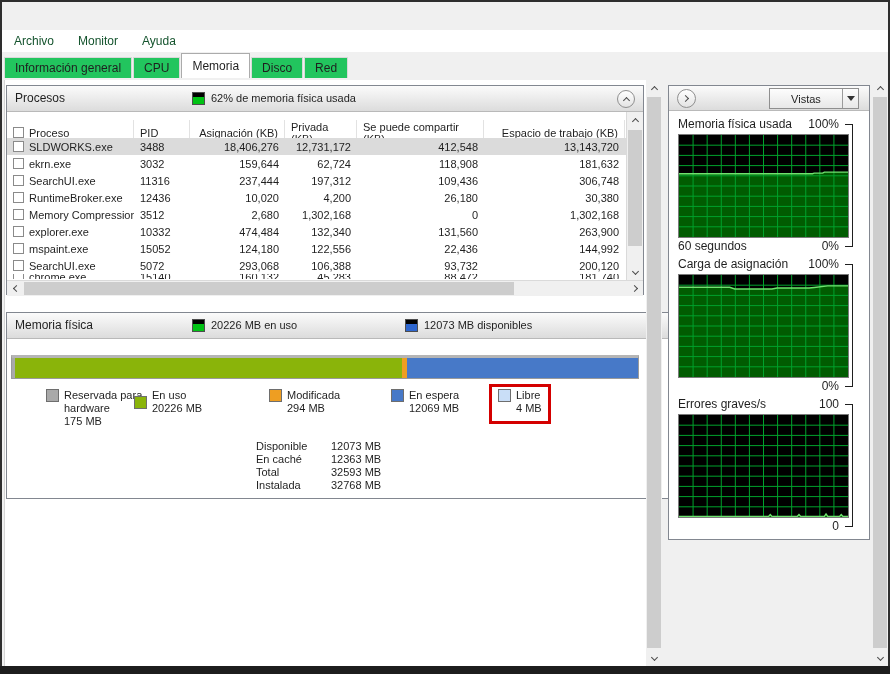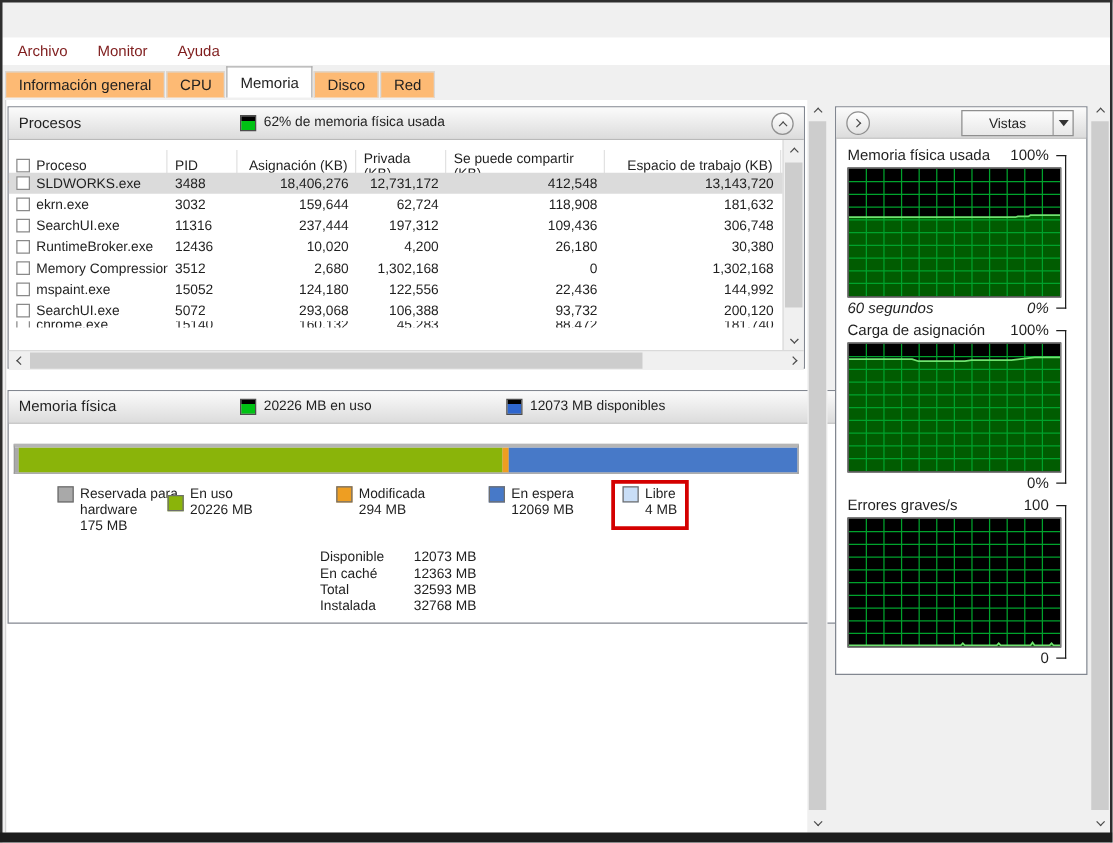--- a/index.html
+++ b/index.html
@@ -15,25 +15,25 @@
   .titlebar{position:absolute;left:2px;top:2px;width:886px;height:28px;background:#FFFFFF;}
   .app-icon{position:absolute;left:12px;top:6px;width:16px;height:16px;}
   .title-text{position:absolute;left:36px;top:7px;font-size:12px;color:#8E8E8E;}
   .win-btn{position:absolute;top:4px;width:34px;height:22px;display:flex;align-items:center;justify-content:center;color:#5A5A5A;}
   #btn-min{left:754px;} #btn-max{left:804px;} #btn-close{left:848px;font-size:15px;}
   .min-glyph{width:11px;border-top:1px solid #5A5A5A;display:inline-block;}
   .max-glyph{width:10px;height:10px;border:1px solid #7A7A7A;display:inline-block;}
 
   
   .menubar{position:absolute;left:2px;top:30px;width:886px;height:22px;background:#FFFFFF;display:flex;align-items:center;padding-left:8px;gap:0;}
-  .menu-item{font-size:12px;color:#7f1d1d;padding:2px 12px 2px 4px;margin-right:8px;}
+  .menu-item{font-size:12px;color:#14532d;padding:2px 12px 2px 4px;margin-right:8px;}
 
   
   .tabbar{position:absolute;left:2px;top:52px;width:886px;height:26px;background:#F0F0F0;display:flex;align-items:flex-end;padding-left:2px;}
-  .tab{height:21px;background:#fdba74;border:1px solid #D9D9D9;border-bottom:none;font-size:12px;color:#1F1F1F;display:flex;align-items:center;padding:0 10px;margin-right:1px;}
+  .tab{height:21px;background:#22c55e;border:1px solid #D9D9D9;border-bottom:none;font-size:12px;color:#1F1F1F;display:flex;align-items:center;padding:0 10px;margin-right:1px;}
   .tab.active{height:25px;background:#FFFFFF;border:1px solid #ABABAB;border-bottom:none;}
 
   
   .left-pane{position:absolute;left:4px;top:80px;width:642px;height:586px;background:#FFFFFF;border-left:1px solid #D5D5D5;}
 
   .panel-box{position:absolute;background:#FFFFFF;border:1px solid #828790;}
   #procesos-box{left:6px;top:85px;width:638px;height:210px;}
   #memoria-box{left:6px;top:312px;width:770px;height:187px;}
 
   .section-header{position:relative;height:26px;background:linear-gradient(#FBFBFB,#DCDCDC);border-bottom:1px solid #B9B9B9;}
@@ -207,20 +207,31 @@
         <div class="trow">
           <div class="tc">
             <span class="cbx"></span>
             <span>Memory Compression</span>
           </div>
           <div class="tc">3512</div>
           <div class="tc num">2,680</div>
           <div class="tc num">1,302,168</div>
           <div class="tc num">0</div>
           <div class="tc num">1,302,168</div>
+        </div>
+        <div class="trow">
+          <div class="tc">
+            <span class="cbx"></span>
+            <span>explorer.exe</span>
+          </div>
+          <div class="tc">10332</div>
+          <div class="tc num">474,484</div>
+          <div class="tc num">132,340</div>
+          <div class="tc num">131,560</div>
+          <div class="tc num">263,900</div>
         </div>
         <div class="trow">
           <div class="tc">
             <span class="cbx"></span>
             <span>mspaint.exe</span>
           </div>
           <div class="tc">15052</div>
           <div class="tc num">124,180</div>
           <div class="tc num">122,556</div>
           <div class="tc num">22,436</div>
@@ -400,21 +411,21 @@
             <line x1="0" x2="100" y1="30" y2="30" stroke="#00A22C" vector-effect="non-scaling-stroke"></line>
             <line x1="0" x2="100" y1="40" y2="40" stroke="#00A22C" vector-effect="non-scaling-stroke"></line>
             <line x1="0" x2="100" y1="50" y2="50" stroke="#00A22C" vector-effect="non-scaling-stroke"></line>
             <line x1="0" x2="100" y1="60" y2="60" stroke="#00A22C" vector-effect="non-scaling-stroke"></line>
             <line x1="0" x2="100" y1="70" y2="70" stroke="#00A22C" vector-effect="non-scaling-stroke"></line>
             <line x1="0" x2="100" y1="80" y2="80" stroke="#00A22C" vector-effect="non-scaling-stroke"></line>
             <line x1="0" x2="100" y1="90" y2="90" stroke="#00A22C" vector-effect="non-scaling-stroke"></line>
             <polyline points="0,38 79,38 80,37.4 85,37.4 86,36.4 100,36.4" fill="none" stroke="#6FE36F" stroke-width="1.4" vector-effect="non-scaling-stroke"></polyline>
           </svg>
         </div>
-        <div class="graph-bottom" style="top: 153px; font-style: italic;">
+        <div class="graph-bottom" style="top: 153px;">
           <span>60 segundos</span>
           <span>0%</span>
         </div>
         <div class="bracket" style="top: 38px; height: 123px;"></div>
         <div class="graph-title" style="top: 171px;">
           <span>Carga de asignación</span>
           <span>100%</span>
         </div>
         <div class="graph-box" style="top: 188px;">
           <svg viewBox="0 0 100 100" preserveAspectRatio="none">

